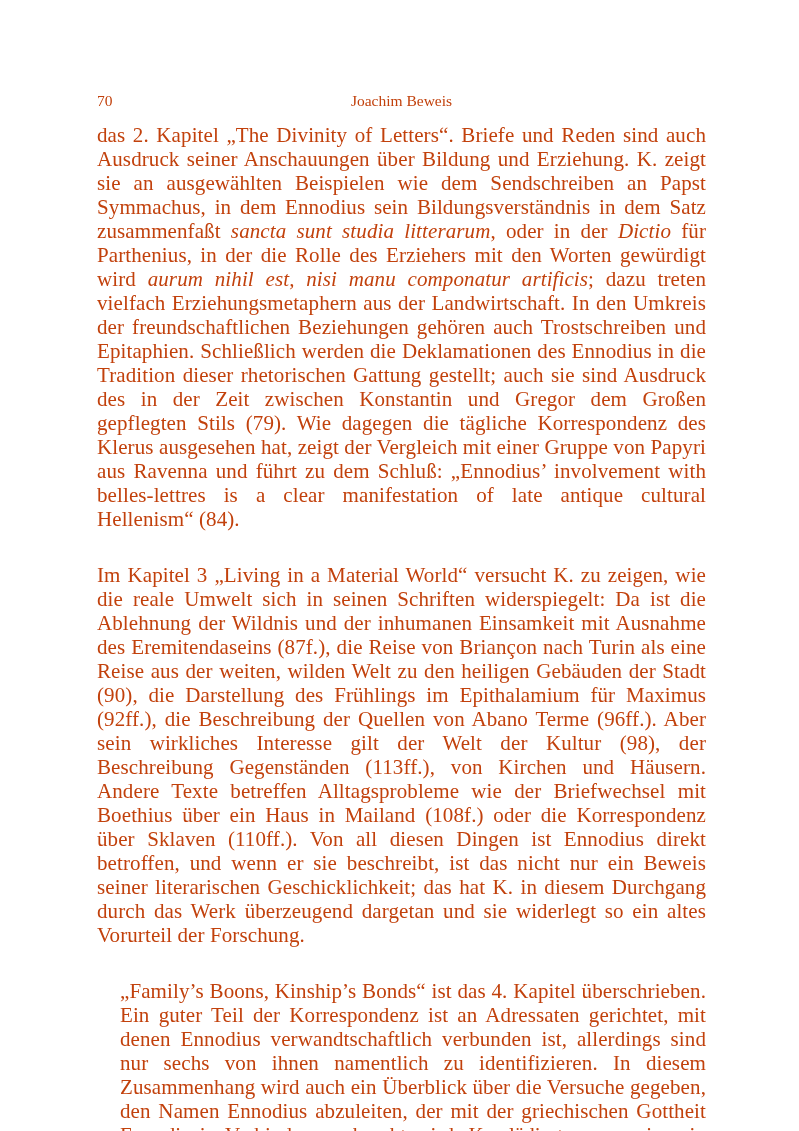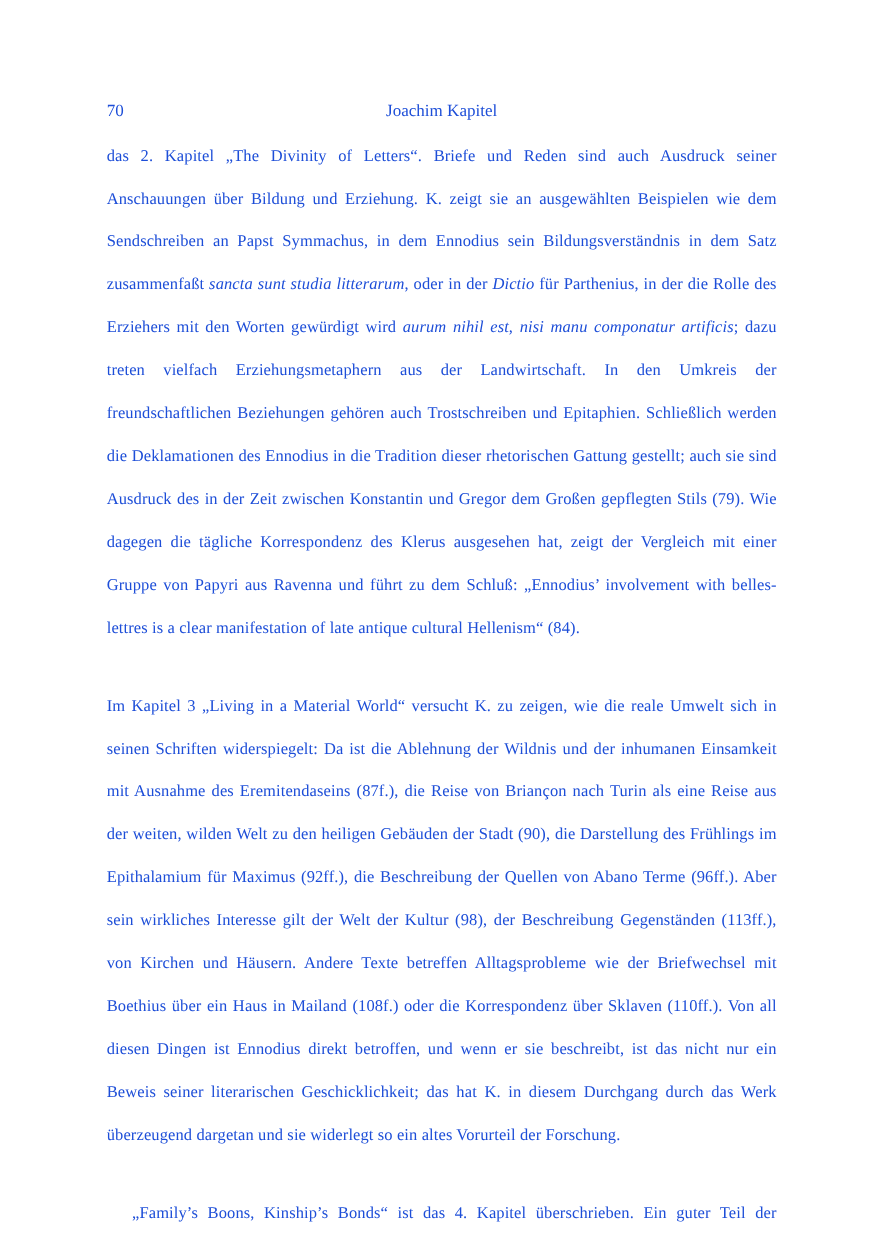--- a/index.html
+++ b/index.html
@@ -8,21 +8,21 @@
     background: #ffffff;
   }
   .page {
     position: relative;
     width: 715px;
     height: 1131px;
     background: #ffffff;
     box-sizing: border-box;
     padding: 90px 93px 0 97px;
     font-family: "Liberation Serif", "DejaVu Serif", serif;
-    color: #1d4ed8;
+    color: #c2410c;
     overflow: hidden;
   }
   .running-header {
     position: relative;
     width: 609px;
     height: 22px;
     font-size: 15.5px;
     line-height: 22px;
     text-align: center;
   }
@@ -33,40 +33,40 @@
   }
   .running-head {
     display: inline-block;
   }
   .body-text {
     margin-top: 11px;
     width: 609px;
   }
   .para {
     margin: 0 0 32px 0;
-    font-size: 15px;
-    line-height: 39px;
+    font-size: 21px;
+    line-height: 24px;
     text-align: justify;
     text-justify: inter-word;
     letter-spacing: 0.1px;
   }
   .para:last-child {
     margin-bottom: 0;
     margin-left: 23px;
   }
   .para em {
     font-style: italic;
   }
 </style>
 </head>
 <body>
 
 <div class="page">
   <header class="running-header">
     <span class="page-num">70</span>
-    <span class="running-head">Joachim Kapitel</span>
+    <span class="running-head">Joachim Beweis</span>
   </header>
   <main class="body-text">
     <p class="para"><span>das 2. Kapitel „The Divinity of Letters“. Briefe und Reden sind auch Ausdruck seiner Anschauungen über Bildung und Erziehung. K. zeigt sie an ausgewählten Beispielen wie dem Sendschreiben an Papst Symmachus, in dem Ennodius sein Bildungsverständnis in dem Satz zusammenfaßt </span><em>sancta sunt studia litterarum</em><span>, oder in der </span><em>Dictio</em><span> für Parthenius, in der die Rolle des Erziehers mit den Worten gewürdigt wird </span><em>aurum nihil est, nisi manu componatur artificis</em><span>; dazu treten vielfach Erziehungsmetaphern aus der Landwirtschaft. In den Umkreis der freundschaftlichen Beziehungen gehören auch Trostschreiben und Epitaphien. Schließlich werden die Deklamationen des Ennodius in die Tradition dieser rhetorischen Gattung gestellt; auch sie sind Ausdruck des in der Zeit zwischen Konstantin und Gregor dem Großen gepflegten Stils (79). Wie dagegen die tägliche Korrespondenz des Klerus ausgesehen hat, zeigt der Vergleich mit einer Gruppe von Papyri aus Ravenna und führt zu dem Schluß: „Ennodius’ involvement with belles-lettres is a clear manifestation of late antique cultural Hellenism“ (84).</span></p>
     <p class="para"><span>Im Kapitel 3 „Living in a Material World“ versucht K. zu zeigen, wie die reale Umwelt sich in seinen Schriften widerspiegelt: Da ist die Ablehnung der Wildnis und der inhumanen Einsamkeit mit Ausnahme des Eremitendaseins (87f.), die Reise von Briançon nach Turin als eine Reise aus der weiten, wilden Welt zu den heiligen Gebäuden der Stadt (90), die Darstellung des Frühlings im Epithalamium für Maximus (92ff.), die Beschreibung der Quellen von Abano Terme (96ff.). Aber sein wirkliches Interesse gilt der Welt der Kultur (98), der Beschreibung Gegenständen (113ff.), von Kirchen und Häusern. Andere Texte betreffen Alltagsprobleme wie der Briefwechsel mit Boethius über ein Haus in Mailand (108f.) oder die Korrespondenz über Sklaven (110ff.). Von all diesen Dingen ist Ennodius direkt betroffen, und wenn er sie beschreibt, ist das nicht nur ein Beweis seiner literarischen Geschicklichkeit; das hat K. in diesem Durchgang durch das Werk überzeugend dargetan und sie widerlegt so ein altes Vorurteil der Forschung.</span></p>
     <p class="para"><span>„Family’s Boons, Kinship’s Bonds“ ist das 4. Kapitel überschrieben. Ein guter Teil der Korrespondenz ist an Adressaten gerichtet, mit denen Ennodius verwandtschaftlich verbunden ist, allerdings sind nur sechs von ihnen namentlich zu identifizieren. In diesem Zusammenhang wird auch ein Überblick über die Versuche gegeben, den Namen Ennodius abzuleiten, der mit der griechischen Gottheit Ennodia in Verbindung gebracht wird. K. plädiert wegen eines in Kolophon in Kleinasien nachgewiesenen Ennodia-Kultes für die Herkunft der Familie von dort,</span></p>
   </main>
 </div>
 
 </body></html>

